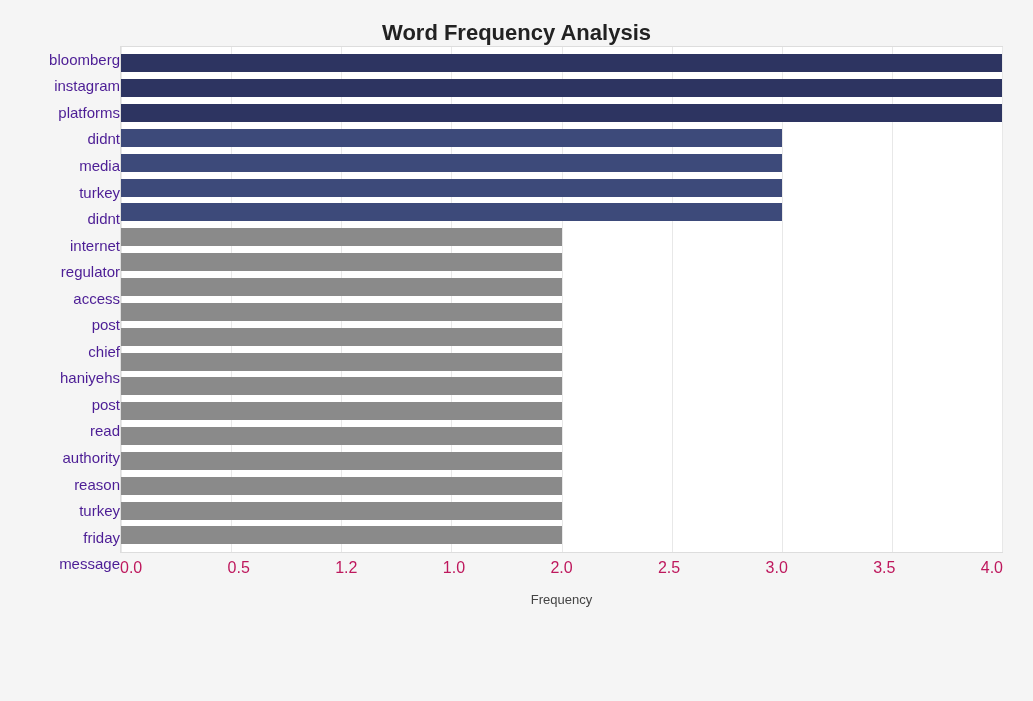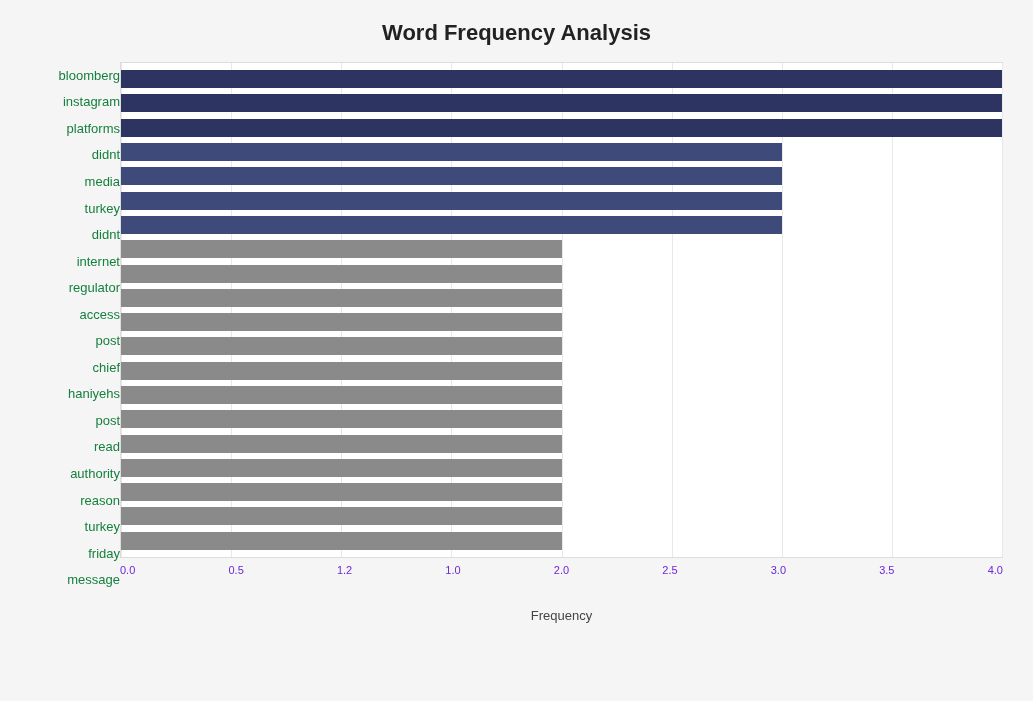--- a/index.html
+++ b/index.html
@@ -15,40 +15,39 @@
       width: 1033px;
       height: 701px;
       padding: 20px 30px 60px 30px;
       position: relative;
     }
     .chart-title {
       text-align: center;
       font-size: 22px;
       font-weight: bold;
       color: #222;
-      margin-bottom: 16px;
     }
     .chart-area {
       display: flex;
       flex-direction: row;
       width: 100%;
       height: calc(100% - 60px);
     }
     .y-labels {
       display: flex;
       flex-direction: column;
       justify-content: space-around;
       align-items: flex-end;
       width: 90px;
       flex-shrink: 0;
       padding-bottom: 30px;
     }
     .y-label {
-      font-size: 13px;
-      color: #15803d;
+      font-size: 15px;
+      color: #4c1d95;
       line-height: 1;
       white-space: nowrap;
     }
     .plot-area {
       flex: 1;
       display: flex;
       flex-direction: column;
       position: relative;
     }
     .bars-container {
@@ -89,29 +88,29 @@
       z-index: 1;
     }
     .x-axis {
       display: flex;
       flex-direction: row;
       justify-content: space-between;
       padding: 6px 0 0 0;
       height: 30px;
     }
     .x-tick {
-      font-size: 11px;
-      color: #6d28d9;
+      font-size: 16px;
+      color: #be185d;
       text-align: center;
     }
     .x-axis-label {
       text-align: center;
       font-size: 13px;
       color: #444;
-      margin-top: 20px;
+      margin-top: 9px;
     }
   </style>
 </head>
 <body>
 
 <div class="chart-container">
   <div class="chart-title">Word Frequency Analysis</div>
   <div class="chart-area">
     <div class="y-labels" id="y-labels">
         <div class="y-label">bloomberg</div>

